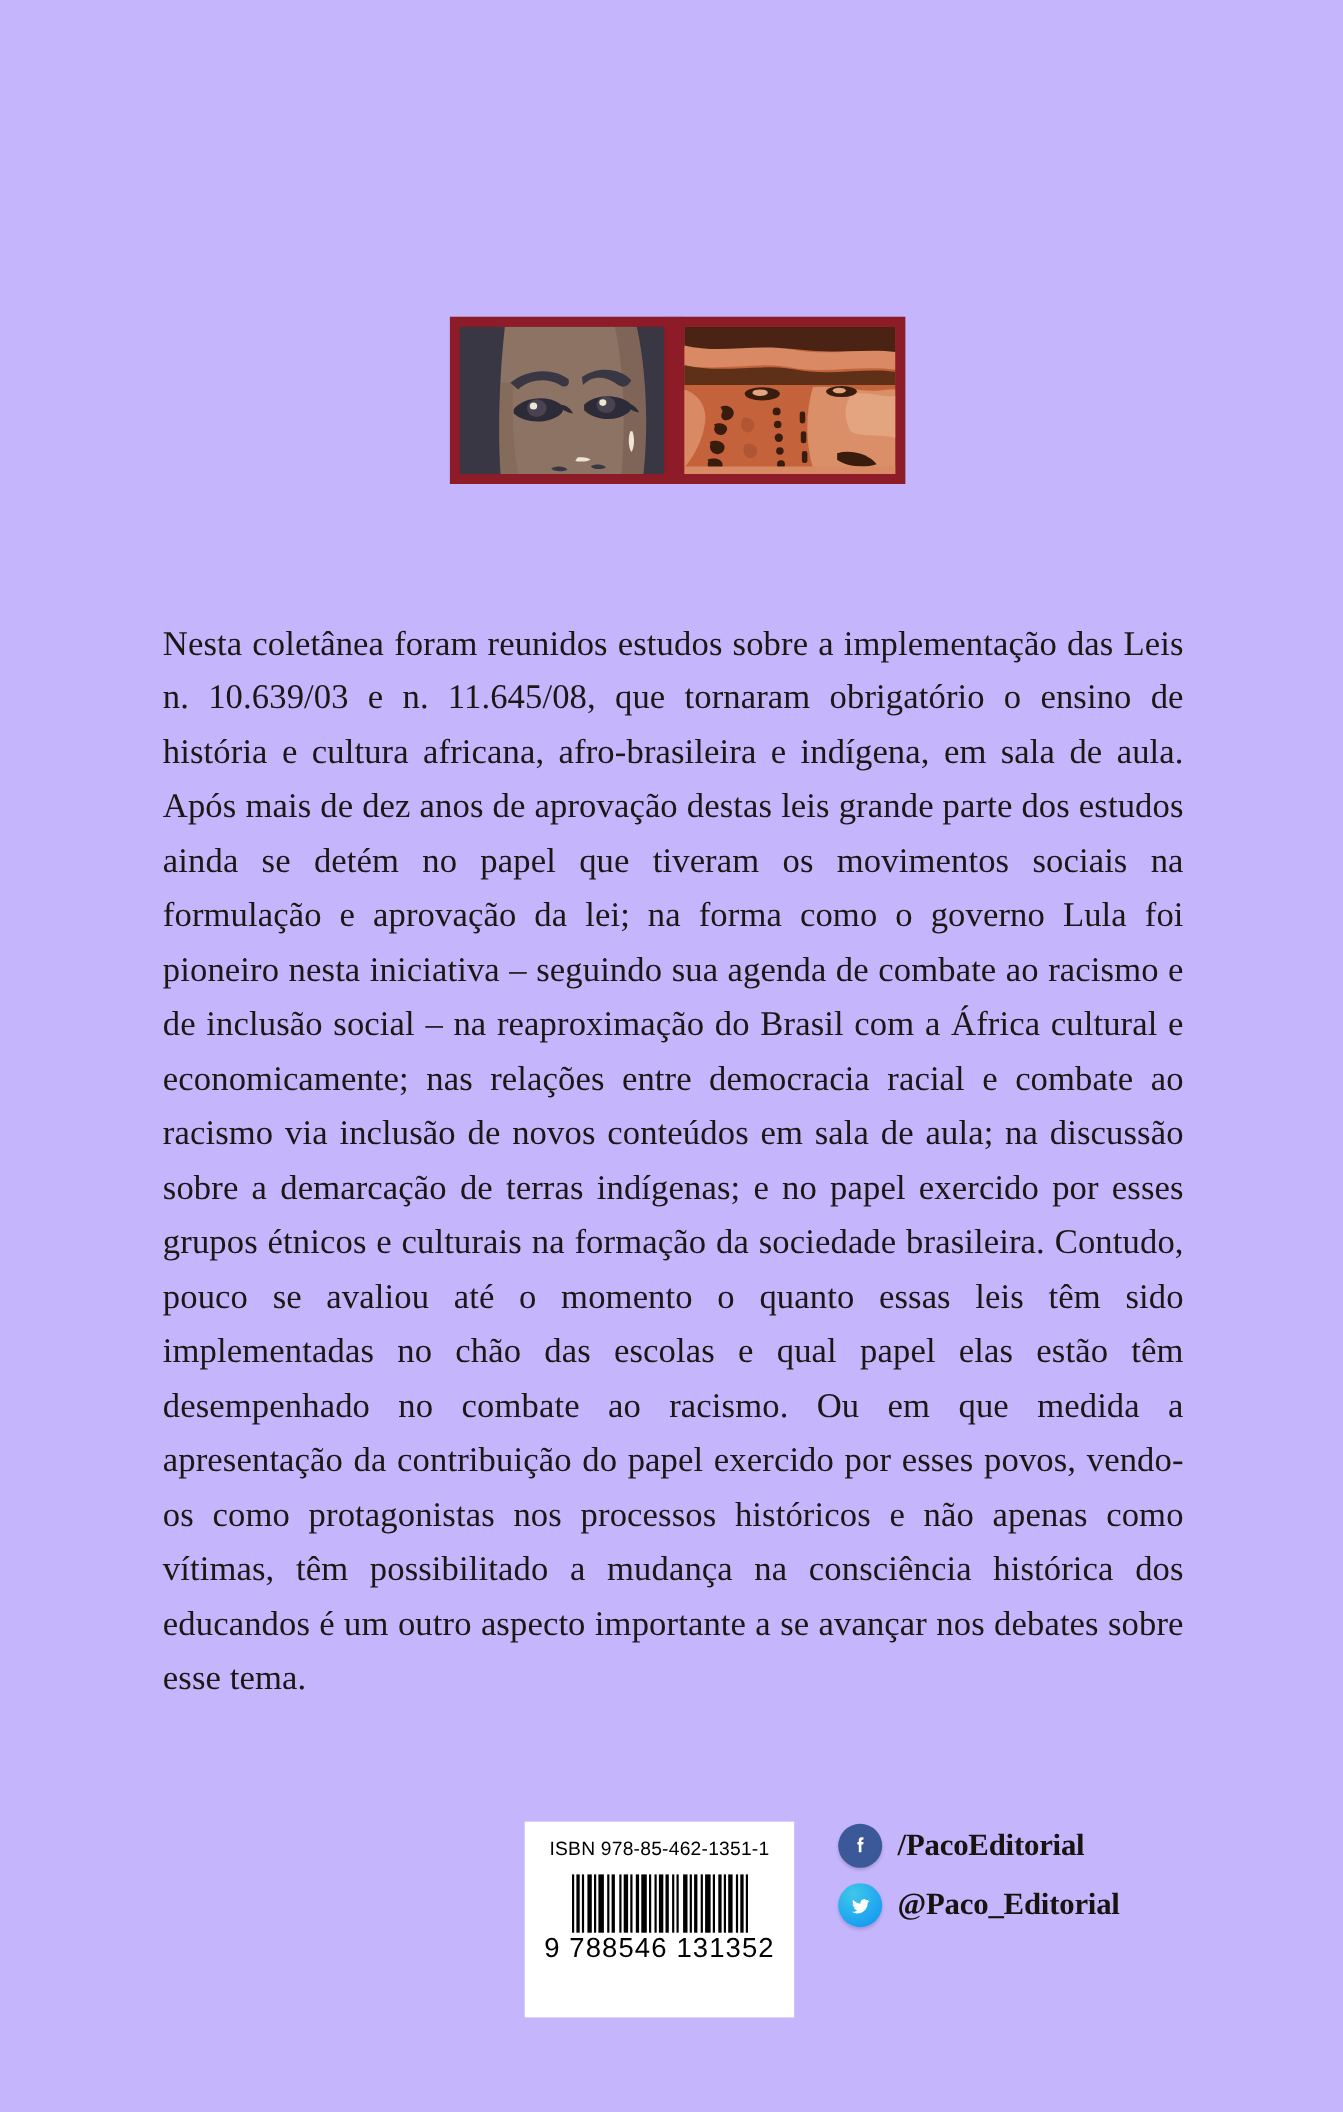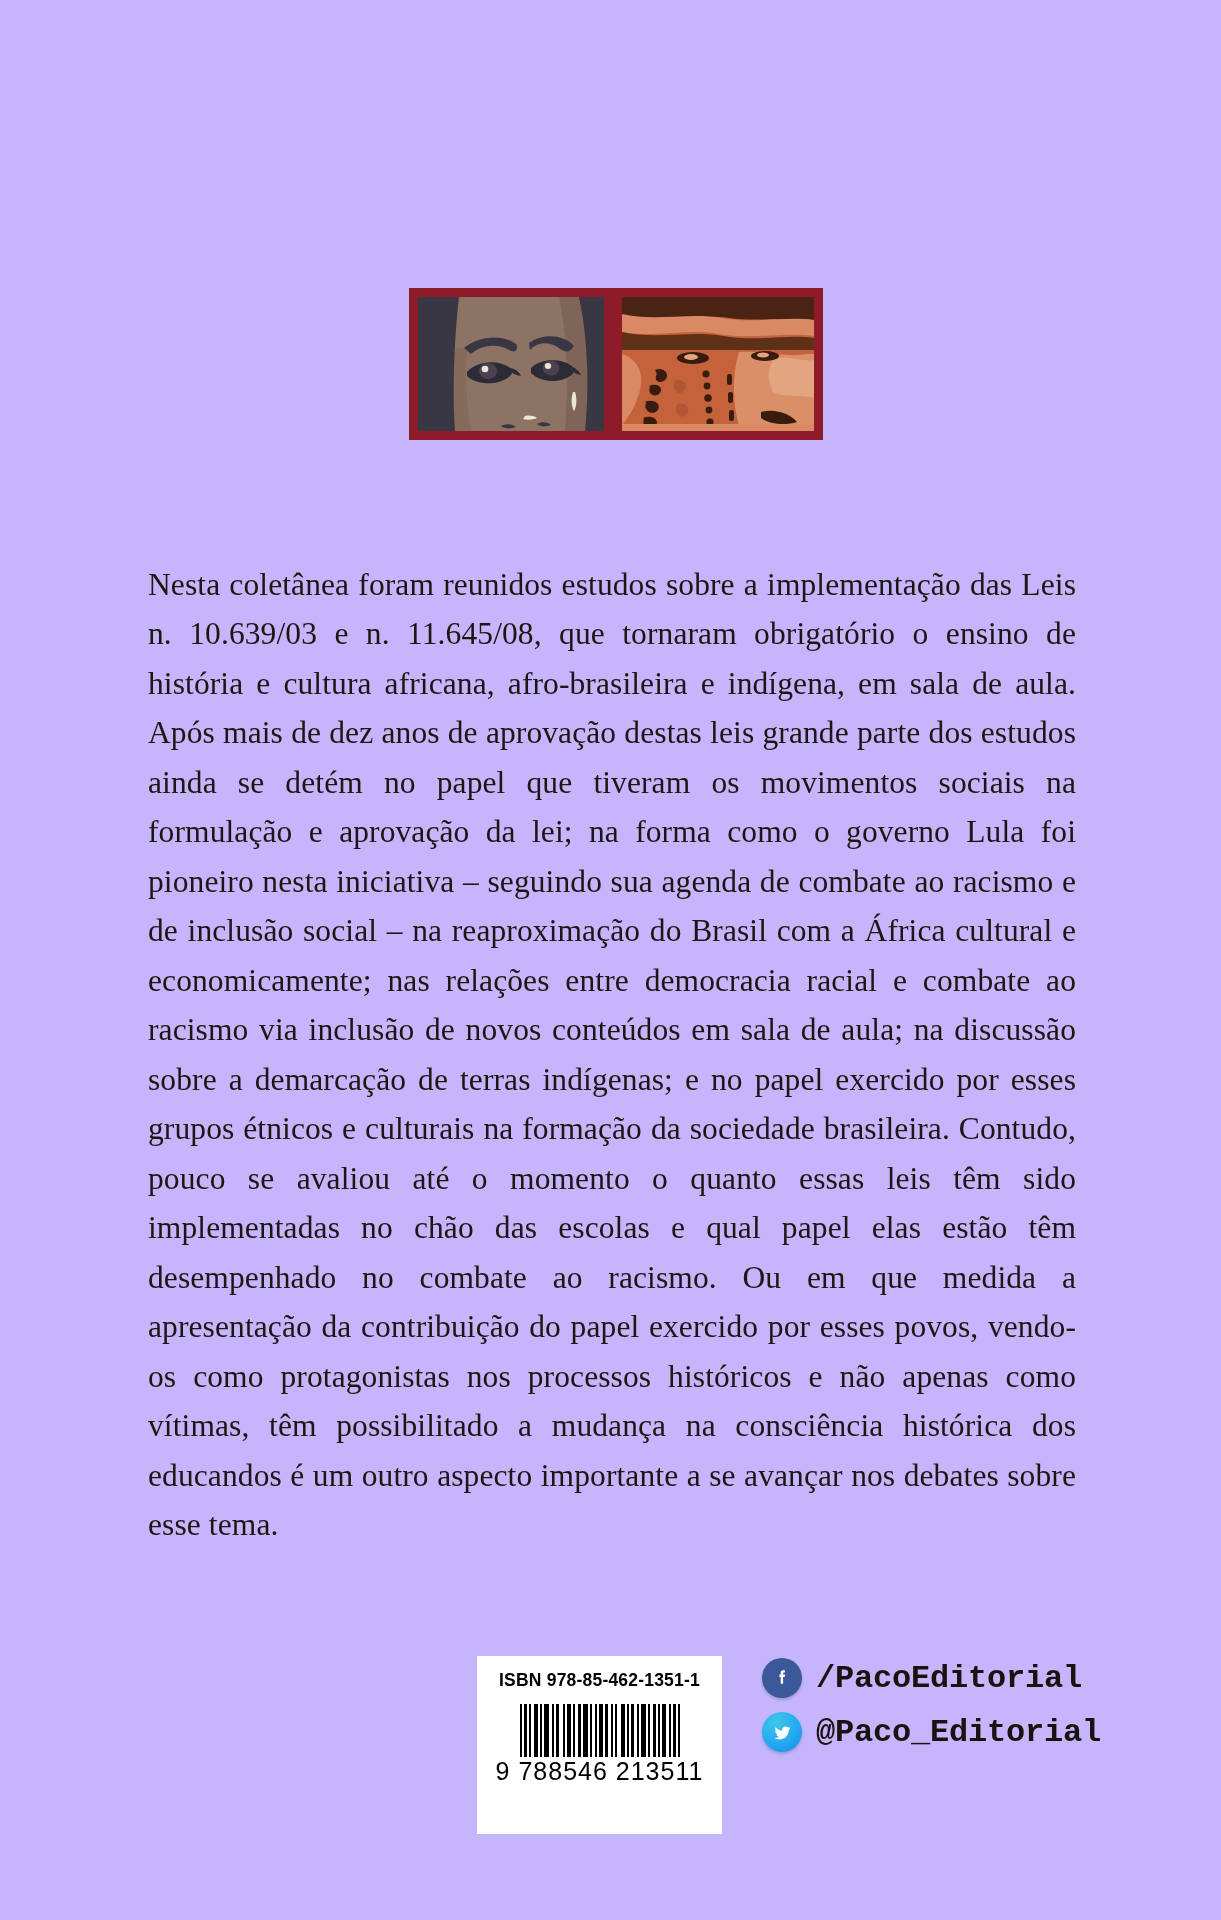--- a/index.html
+++ b/index.html
@@ -76,21 +76,20 @@
     justify-content: flex-start;
     box-sizing: border-box;
     padding-top: 14px;
   }
   .isbn-text {
     font-family: "Liberation Sans", sans-serif;
     font-size: 17.5px;
     color: #000;
     letter-spacing: 0.2px;
     white-space: nowrap;
-    font-weight: bold;
   }
   .barcode-bars {
     margin-top: 13px;
     height: 75px;
     display: flex;
     align-items: flex-end;
   }
   .barcode-bars span {
     display: inline-block;
     background: #000;
@@ -129,23 +128,23 @@
     display: flex;
     align-items: center;
     justify-content: center;
     flex: 0 0 auto;
     box-shadow: 0 2px 3px rgba(0,0,0,0.18);
   }
   .icon-fb   { background: #3b5998; }
   .icon-ig   { background: radial-gradient(circle at 28% 105%, #fdd45a 0%, #f77737 26%, #e1306c 52%, #c13584 72%, #833ab4 100%); }
   .icon-tw   { background: radial-gradient(circle at 35% 25%, #3ec8e8 0%, #1da1f2 70%, #0d8bd9 100%); }
   .social-label {
-    font-family: Liberation Mono, monospace;
+    font-family: Liberation Serif, serif;
     font-weight: bold;
-    font-size: 32px;
+    font-size: 28px;
     color: #17140f;
     letter-spacing: -0.2px;
     white-space: nowrap;
   }
 </style>
 </head>
 <body>
 
 <div class="page">
 
@@ -314,21 +313,21 @@
           <span style="width:2px;background:transparent"></span>
         <span style="width:4px"></span>
           <span style="width:3px;background:transparent"></span>
         <span style="width:2px"></span>
           <span style="width:2px;background:transparent"></span>
         <span style="width:3px"></span>
           <span style="width:2px;background:transparent"></span>
         <span style="width:2px"></span>
       </div>
 
-      <div class="barcode-digits">9  788546  213511</div>
+      <div class="barcode-digits">9  788546  131352</div>
     </div>
 
     <div class="socials">
 
       <div class="social-row">
         <span class="social-icon icon-fb">
           <svg width="22" height="22" viewBox="0 0 24 24" aria-hidden="true">
             <path fill="#ffffff" d="M15.3 8.2h-2.1V6.9c0-.6.4-.8.7-.8h1.3V3.6h-1.9c-2.2 0-2.7 1.6-2.7 2.7v1.9H9.2v2.6h1.4v7.6h2.6v-7.6h1.8l.3-2.6z"></path>
           </svg>
         </span>

